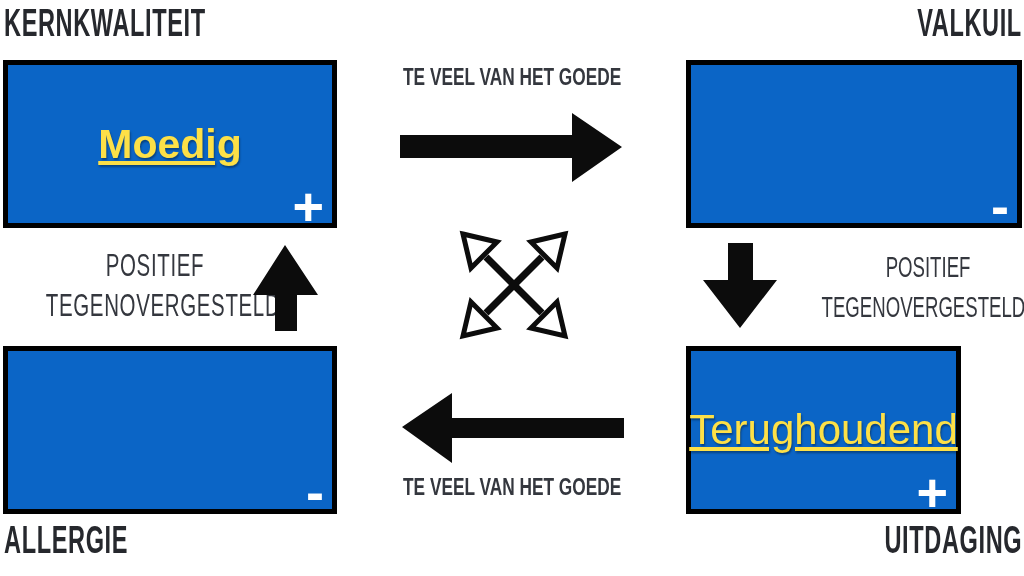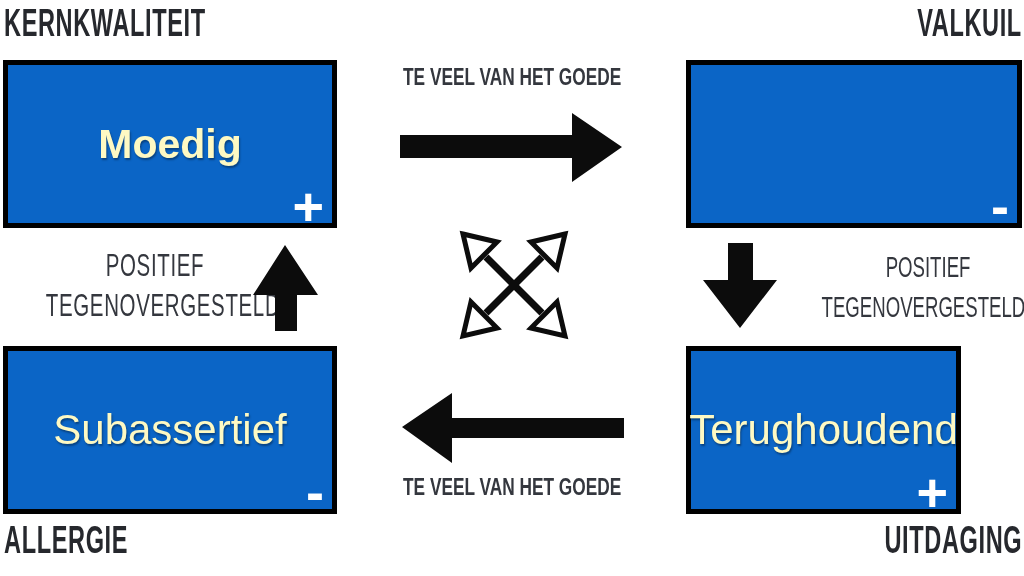--- a/index.html
+++ b/index.html
@@ -31,22 +31,22 @@
   .qbox{
     position:absolute;width:334px;height:168px;box-sizing:border-box;
     background:var(--box-fill);border:5px solid var(--box-border);
     display:flex;align-items:center;justify-content:center;
   }
   #box-kernkwaliteit{left:3px;top:60px;}
   #box-valkuil{left:686px;top:60px;width:336px;}
   #box-allergie{left:3px;top:346px;}
   #box-uitdaging{left:686px;top:346px;width:275px;}
   .qbox .word{
-    font-size:42px;font-weight:400;color:#fef9c3;
-    text-shadow:1px 2px 2px rgba(0,0,0,0.35);white-space:nowrap;
+    font-size:42px;font-weight:400;color:#fde047;
+    text-shadow:1px 2px 2px rgba(0,0,0,0.35);white-space:nowrap;text-decoration:underline;
   }
   #box-kernkwaliteit .word{font-size:41px;font-weight:700;}
   .sign{
     position:absolute;right:8px;bottom:-10px;font-size:54px;font-weight:700;
     line-height:1;color:var(--sign-color);text-shadow:none;
   }
   
   .arrow-label{
     position:absolute;font-size:24px;font-weight:700;line-height:34px;
     color:var(--arrow-label-color);text-align:center;white-space:nowrap;
@@ -85,21 +85,20 @@
   <div class="corner-label cl-right" id="lbl-uitdaging">UITDAGING</div>
 
   <div class="qbox" id="box-kernkwaliteit">
     <span class="word">Moedig</span>
     <span class="sign">+</span>
   </div>
   <div class="qbox" id="box-valkuil">
     <span class="sign">-</span>
   </div>
   <div class="qbox" id="box-allergie">
-    <span class="word">Subassertief</span>
     <span class="sign">-</span>
   </div>
   <div class="qbox" id="box-uitdaging">
     <span class="word">Terughoudend</span>
     <span class="sign">+</span>
   </div>
 
   <div class="arrow-label" id="lbl-top">
     <div class="ln">TE VEEL VAN HET GOEDE</div>
   </div>

